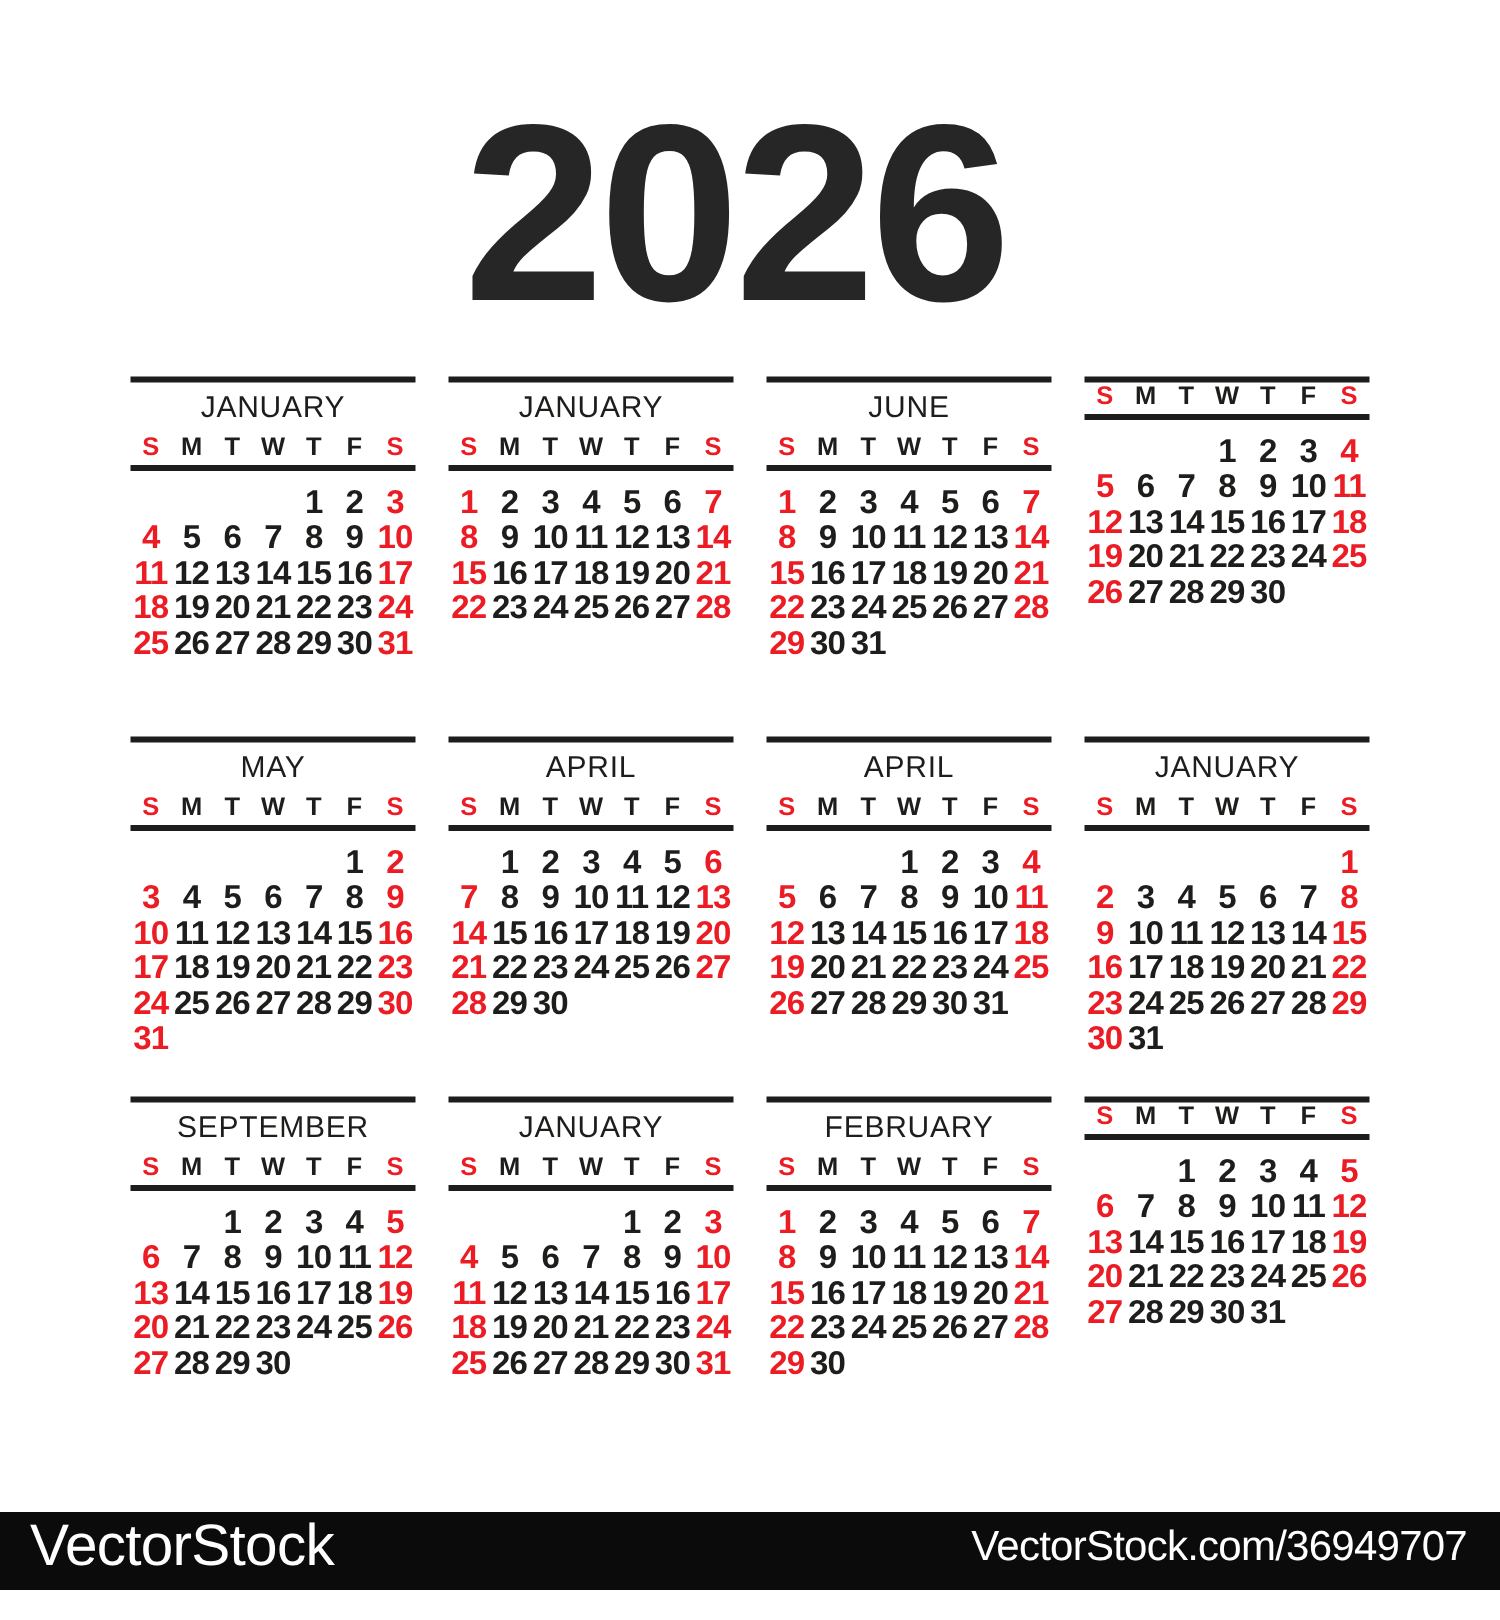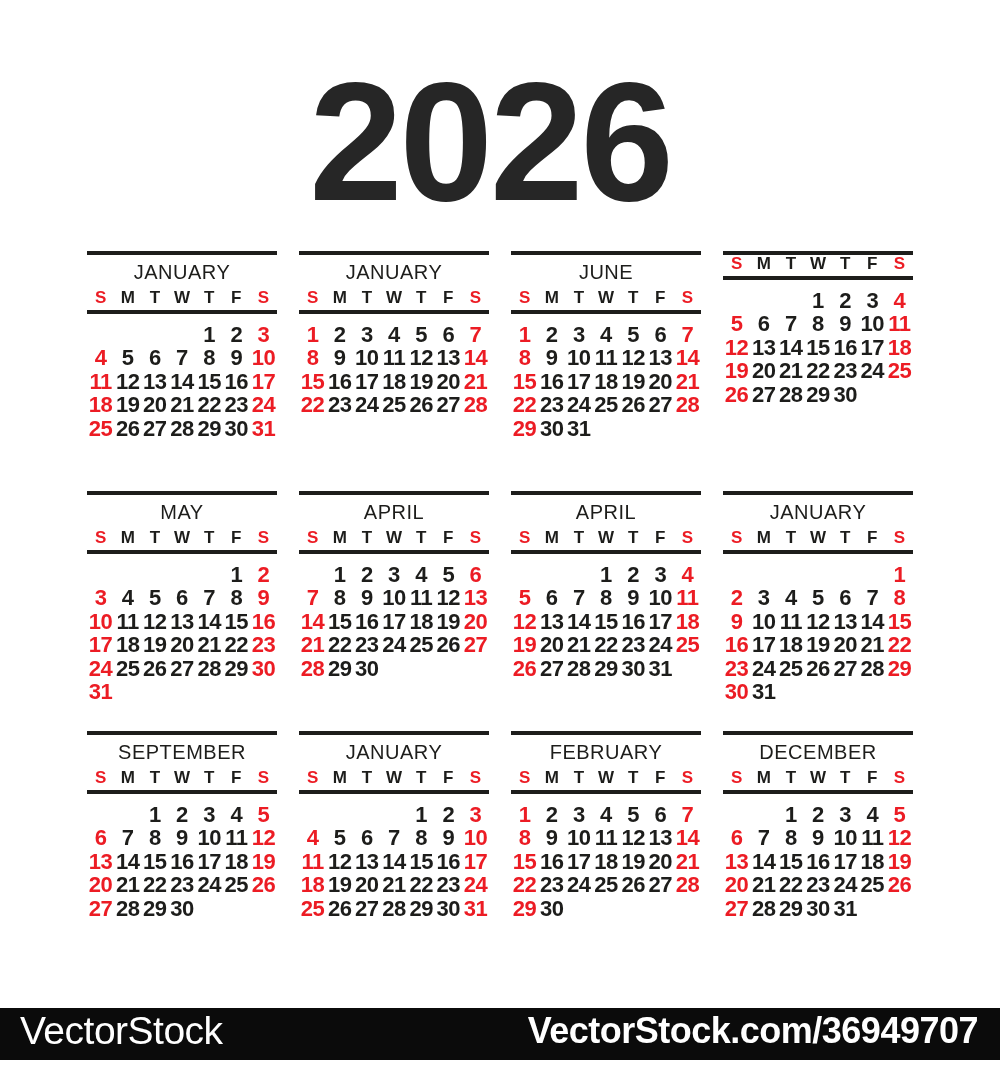--- a/index.html
+++ b/index.html
@@ -54,21 +54,21 @@
   }
   .week span:first-child,.week span:last-child{color:var(--accent);}
 
   .bar{
     position:absolute;left:0;top:1008px;width:1000px;height:52px;
     background:var(--bar);
     display:flex;align-items:center;justify-content:space-between;
     padding:0 22px 6px 20px;
   }
   .bar-left{color:var(--bar-text);font-size:39px;font-weight:normal;letter-spacing:-0.5px;}
-  .bar-right{color:var(--bar-text);font-size:36px;font-weight:bold;letter-spacing:-0.5px;}
+  .bar-right{color:var(--bar-text);font-size:28px;font-weight:normal;letter-spacing:-0.5px;}
 </style>
 </head>
 <body>
 
 <div class="page">
   <h1 class="year" style="color: rgb(38, 38, 38);">2026</h1>
   <div class="months">
       <div class="month">
         <div class="rule"></div>
         <div class="month-name">JANUARY</div>
@@ -743,21 +743,20 @@
             <span class="day"></span>
             <span class="day"></span>
             <span class="day"></span>
             <span class="day"></span>
             <span class="day"></span>
           </div>
         </div>
       </div>
       <div class="month">
         <div class="rule"></div>
-        <div class="month-name">DECEMBER</div>
         <div class="weekdays">
           <span class="wd">S</span>
           <span class="wd">M</span>
           <span class="wd">T</span>
           <span class="wd">W</span>
           <span class="wd">T</span>
           <span class="wd">F</span>
           <span class="wd">S</span>
         </div>
         <div class="rule"></div>

